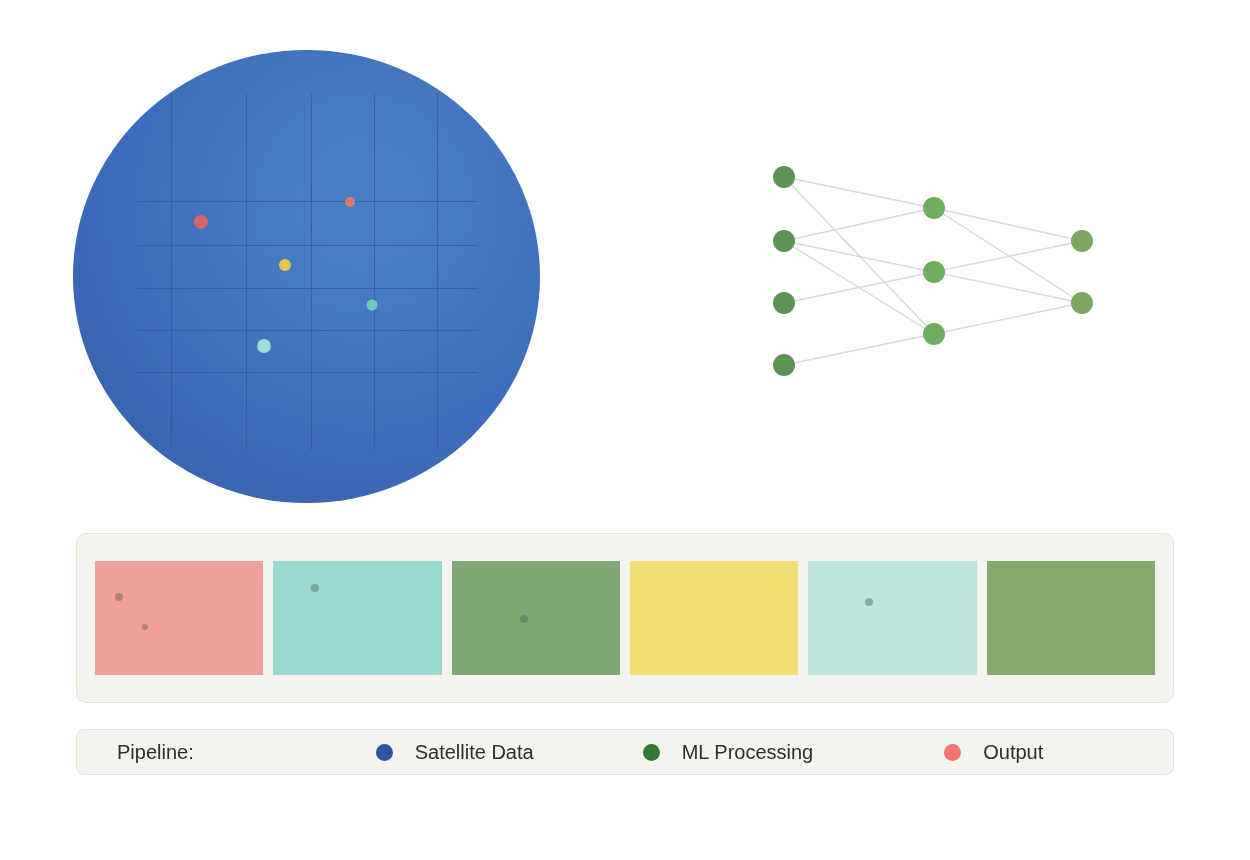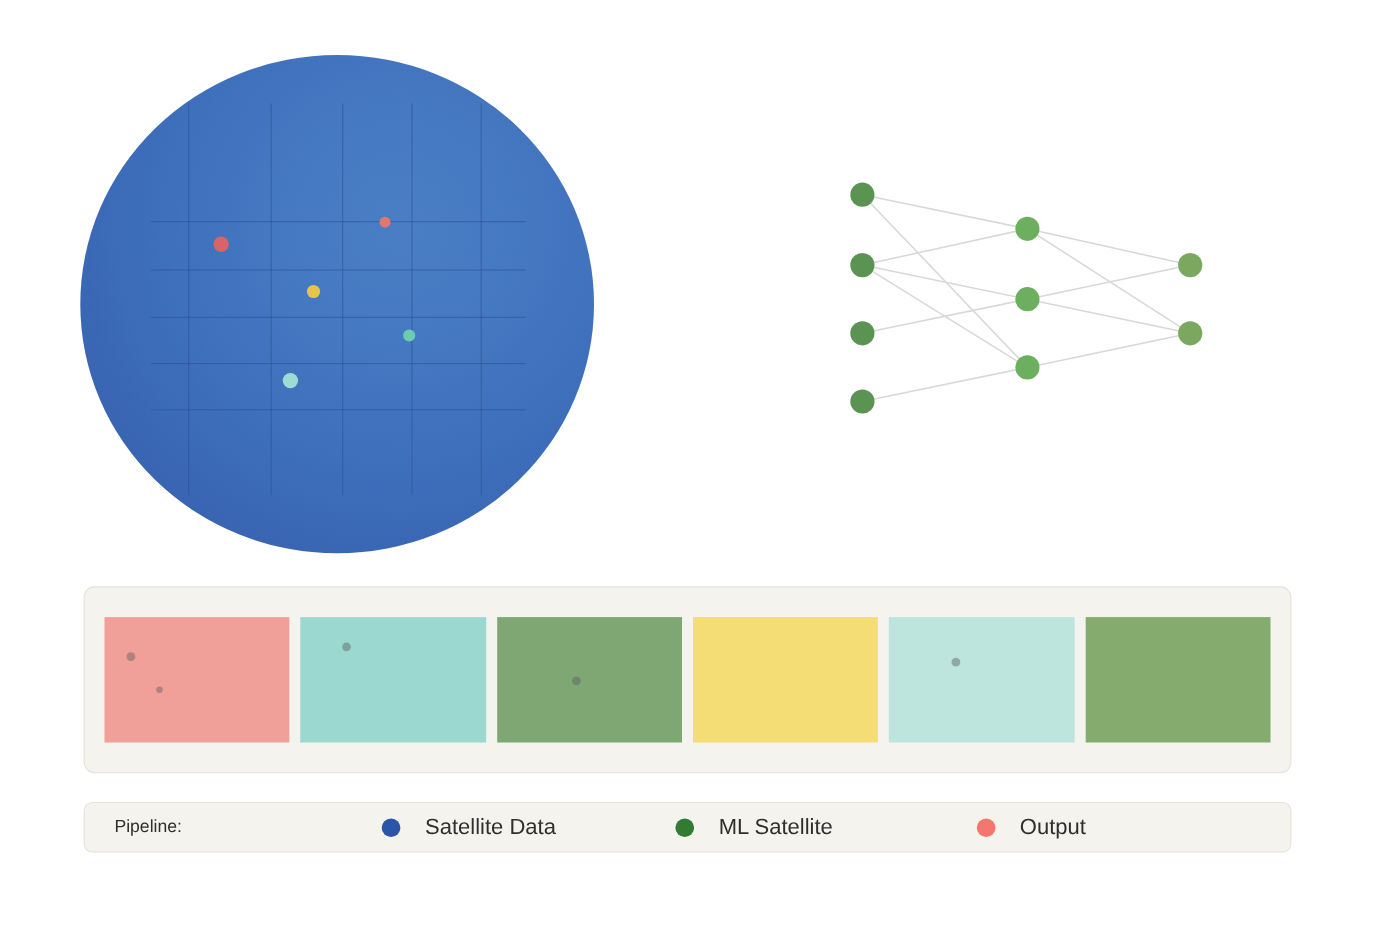--- a/index.html
+++ b/index.html
@@ -118,23 +118,23 @@
     width: 1098px;
     height: 46px;
     background: #f4f3ee;
     border: 1px solid #e4e2da;
     border-radius: 8px;
     box-sizing: border-box;
     display: flex;
     align-items: center;
   }
   #legend-title {
-    font-size: 16px;
+    font-size: 20px;
     color: #2e2e2e;
-    margin-left: 27px;
+    margin-left: 40px;
     white-space: nowrap;
   }
   .legend-item {
     display: flex;
     align-items: center;
     gap: 22px;
     white-space: nowrap;
   }
   .legend-swatch {
     width: 17px;
@@ -226,21 +226,21 @@
     </div>
 
   <div id="legend-bar" style="background: rgb(244, 243, 238); border-color: rgb(228, 226, 218);">
     <span id="legend-title">Pipeline:</span>
     <div class="legend-item" id="legend-item-0">
       <span class="legend-swatch" style="background: rgb(42, 85, 168);"></span>
       <span class="legend-label">Satellite Data</span>
     </div>
     <div class="legend-item" id="legend-item-1">
       <span class="legend-swatch" style="background: rgb(51, 122, 51);"></span>
-      <span class="legend-label">ML Satellite</span>
+      <span class="legend-label">ML Processing</span>
     </div>
     <div class="legend-item" id="legend-item-2">
       <span class="legend-swatch" style="background: rgb(244, 119, 111);"></span>
       <span class="legend-label">Output</span>
     </div>
   </div>
 
 </div>
 
 </body></html>

